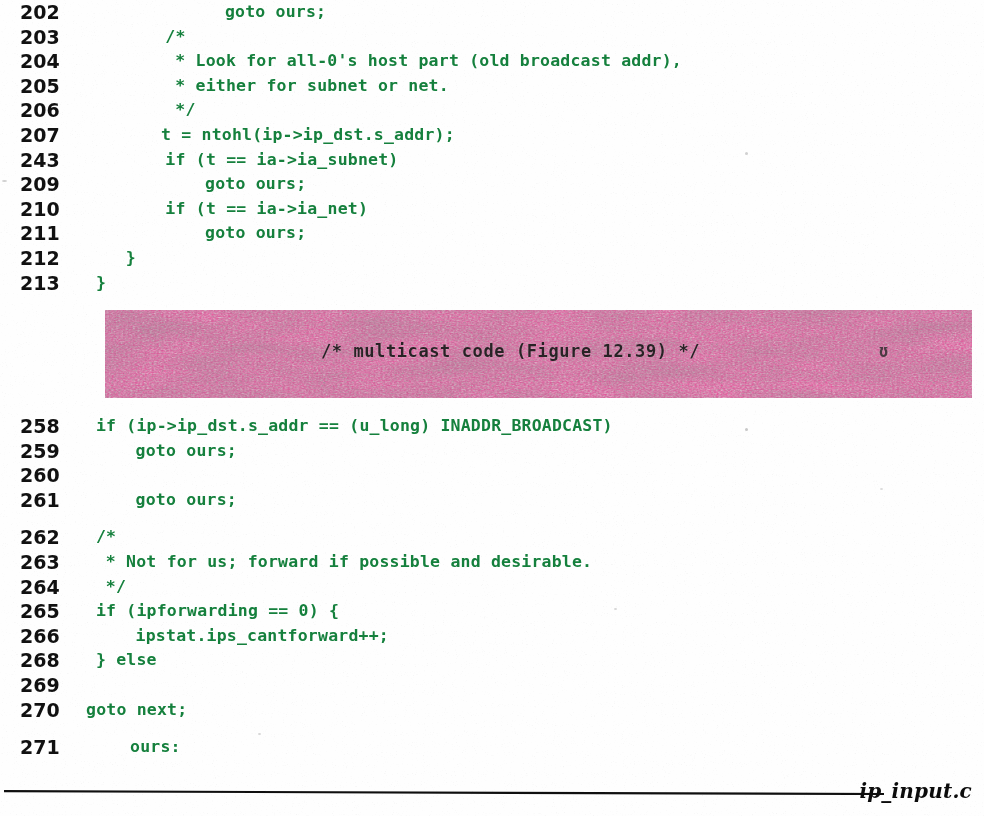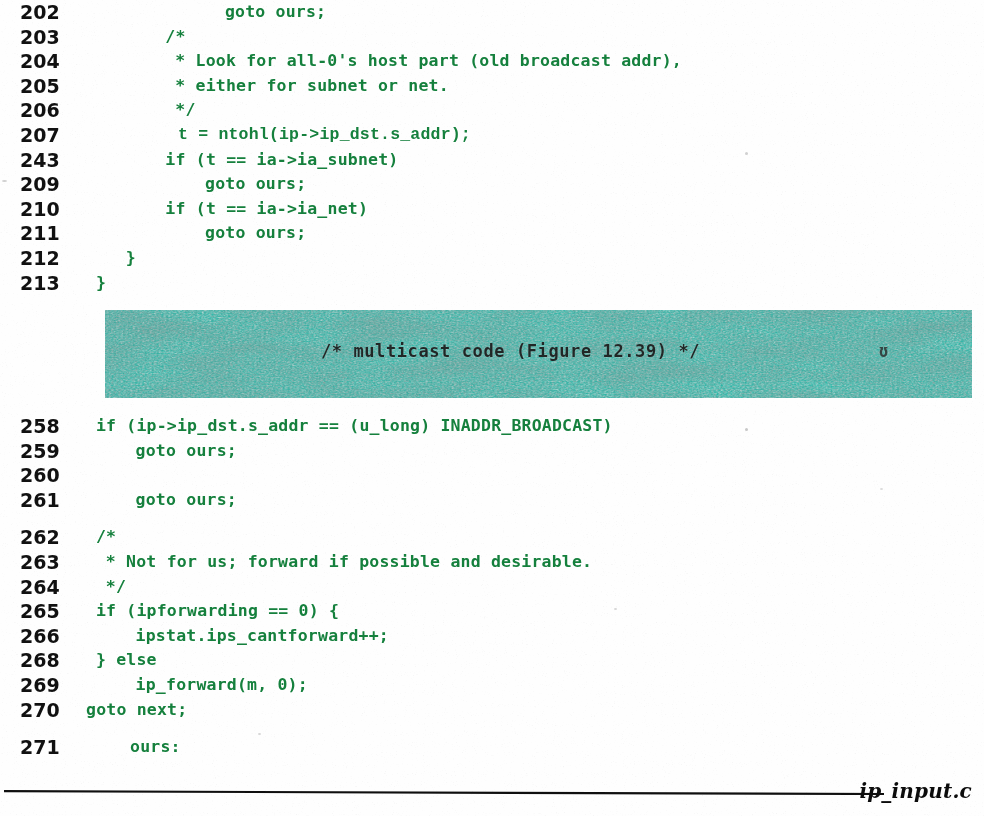--- a/index.html
+++ b/index.html
@@ -179,30 +179,30 @@
     </defs>
     <rect width="984" height="816" filter="url(#sp)"></rect>
   </svg>
 
   <div class="listing" id="block-top">
       <div class="code-line"><span class="lineno">202</span><span class="codetext" style="left: 224.88px;">goto ours;</span></div>
       <div class="code-line"><span class="lineno">203</span><span class="codetext" style="left: 165.36px;">/*</span></div>
       <div class="code-line"><span class="lineno">204</span><span class="codetext" style="left: 175.28px;">* Look for all-0's host part (old broadcast addr),</span></div>
       <div class="code-line"><span class="lineno">205</span><span class="codetext" style="left: 175.28px;">* either for subnet or net.</span></div>
       <div class="code-line"><span class="lineno">206</span><span class="codetext" style="left: 175.28px;">*/</span></div>
-      <div class="code-line"><span class="lineno">207</span><span class="codetext" style="left: 178px; font-family: Liberation Mono, monospace;">t = ntohl(ip-&gt;ip_dst.s_addr);</span></div>
+      <div class="code-line"><span class="lineno">207</span><span class="codetext" style="left: 161px;">t = ntohl(ip-&gt;ip_dst.s_addr);</span></div>
       <div class="code-line"><span class="lineno">243</span><span class="codetext" style="left: 165.36px;">if (t == ia-&gt;ia_subnet)</span></div>
       <div class="code-line"><span class="lineno">209</span><span class="codetext" style="left: 205.04px;">goto ours;</span></div>
       <div class="code-line"><span class="lineno">210</span><span class="codetext" style="left: 165.36px;">if (t == ia-&gt;ia_net)</span></div>
       <div class="code-line"><span class="lineno">211</span><span class="codetext" style="left: 205.04px;">goto ours;</span></div>
       <div class="code-line"><span class="lineno">212</span><span class="codetext" style="left: 125.68px;">}</span></div>
       <div class="code-line"><span class="lineno">213</span><span class="codetext" style="left: 95.92px;">}</span></div>
     </div>
 
-  <div id="multicast-band" style="background-color: #14b8a6;">
+  <div id="multicast-band" style="background-color: #ec4899;">
     <svg class="noise" width="900" height="120" aria-hidden="true">
       <defs>
         <filter id="bandnoise">
           <feTurbulence type="fractalNoise" baseFrequency="0.42 0.75" numOctaves="4" seed="13"></feTurbulence>
           <feColorMatrix type="saturate" values="0"></feColorMatrix>
           <feComponentTransfer>
             <feFuncR type="linear" slope="0.95" intercept="0.12"></feFuncR>
             <feFuncG type="linear" slope="0.95" intercept="0.12"></feFuncG>
             <feFuncB type="linear" slope="0.95" intercept="0.12"></feFuncB>
           </feComponentTransfer>
@@ -223,21 +223,21 @@
       <div class="code-line"><span class="lineno">258</span><span class="codetext" style="left: 95.92px;">if (ip-&gt;ip_dst.s_addr == (u_long) INADDR_BROADCAST)</span></div>
       <div class="code-line"><span class="lineno">259</span><span class="codetext" style="left: 135.6px;">goto ours;</span></div>
       <div class="code-line"><span class="lineno">260</span></div>
       <div class="code-line"><span class="lineno">261</span><span class="codetext" style="left: 135.6px;">goto ours;</span></div>
       <div class="code-line gap-before"><span class="lineno">262</span><span class="codetext" style="left: 95.92px;">/*</span></div>
       <div class="code-line"><span class="lineno">263</span><span class="codetext" style="left: 105.84px;">* Not for us; forward if possible and desirable.</span></div>
       <div class="code-line"><span class="lineno">264</span><span class="codetext" style="left: 105.84px;">*/</span></div>
       <div class="code-line"><span class="lineno">265</span><span class="codetext" style="left: 95.92px;">if (ipforwarding == 0) {</span></div>
       <div class="code-line"><span class="lineno">266</span><span class="codetext" style="left: 135.6px;">ipstat.ips_cantforward++;</span></div>
       <div class="code-line"><span class="lineno">268</span><span class="codetext" style="left: 95.92px;">} else</span></div>
-      <div class="code-line"><span class="lineno">269</span><span class="codetext" style="left: 135.6px;">ip_forward(m, 0);</span></div>
+      <div class="code-line"><span class="lineno">269</span></div>
       <div class="code-line"><span class="lineno">270</span><span class="codetext" style="left: 86px;">goto next;</span></div>
       <div class="code-line gap-before"><span class="lineno">271</span><span class="codetext" style="left: 86px; margin-left: 44px;">ours:</span></div>
     </div>
 
 
   <div id="bottom-rule">
     <svg width="880" height="5" aria-hidden="true">
       <line x1="0" y1="1.2" x2="880" y2="4.0" stroke="#0f0f0f" stroke-width="2.2"></line>
     </svg>
   </div>

